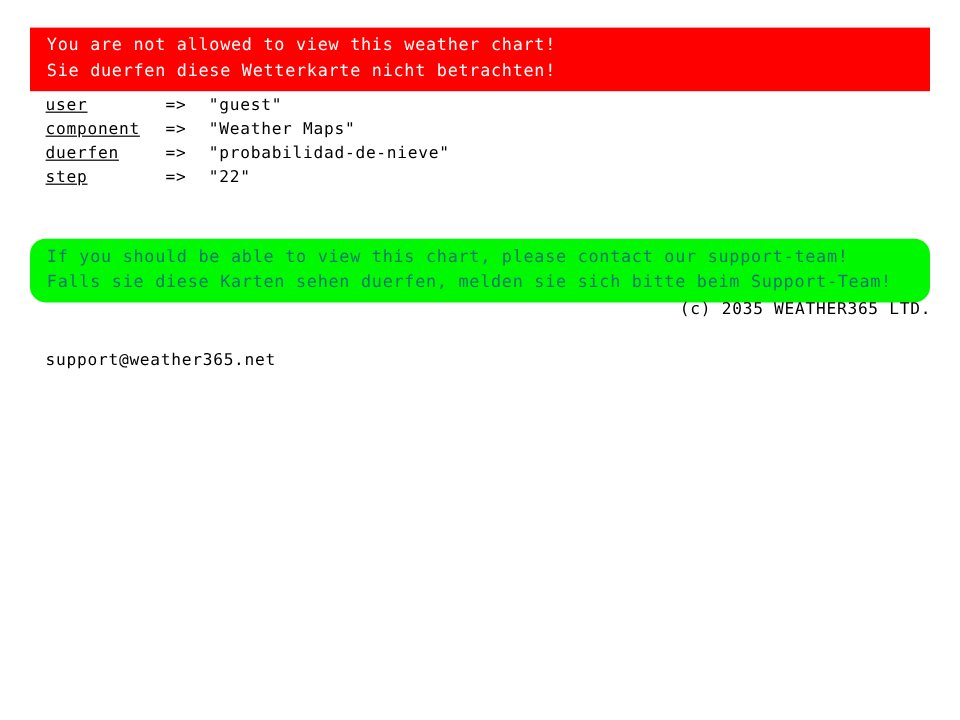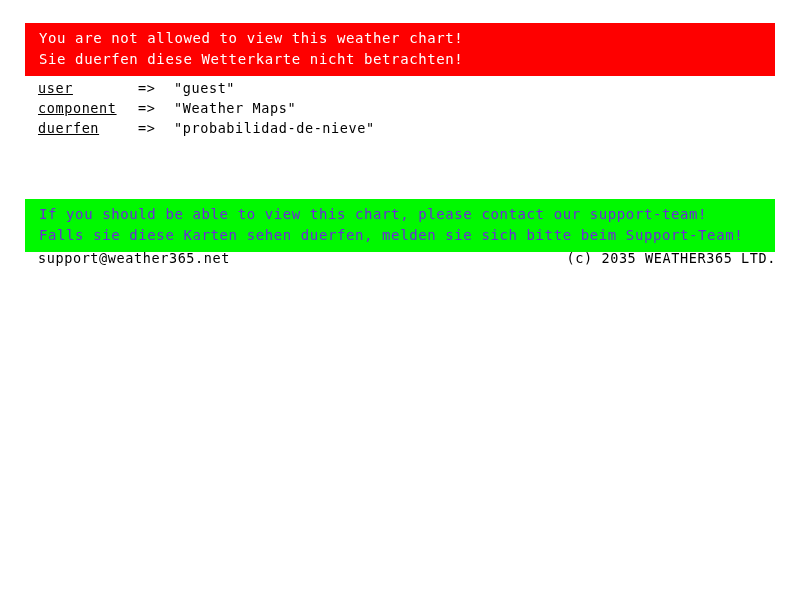--- a/index.html
+++ b/index.html
@@ -32,21 +32,22 @@
     white-space: nowrap;
   }
   .banner-error {
     top: 23px;
     background: #fe0000;
     color: #ffffff;
   }
   .banner-info {
     top: 199px;
     background: #00f900;
-    color: #6d28d9;
+    color: #0f766e;
+    border-radius: 13px;
   }
   .banner-line {
     display: block;
   }
   .details {
     position: absolute;
     left: 38px;
     top: 80px;
     border-collapse: collapse;
   }
@@ -69,20 +70,21 @@
     width: 738px;
     display: flex;
     justify-content: space-between;
     font-size: 13.5px;
     letter-spacing: 0.6px;
     white-space: nowrap;
   }
   .footer a {
     color: #000000;
     text-decoration: none;
+    margin-top: 42px;
   }
 </style>
 </head>
 <body>
 
 <div class="page">
 
   <div class="banner banner-error">
     <span class="banner-line">You are not allowed to view this weather chart!</span>
     <span class="banner-line">Sie duerfen diese Wetterkarte nicht betrachten!</span>
@@ -98,20 +100,25 @@
       <tr>
         <td class="col-key">component</td>
         <td class="col-arrow">=&gt;</td>
         <td class="col-val">"Weather Maps"</td>
       </tr>
       <tr>
         <td class="col-key">duerfen</td>
         <td class="col-arrow">=&gt;</td>
         <td class="col-val">"probabilidad-de-nieve"</td>
       </tr>
+      <tr>
+        <td class="col-key">step</td>
+        <td class="col-arrow">=&gt;</td>
+        <td class="col-val">"22"</td>
+      </tr>
     </tbody>
   </table>
 
   <div class="banner banner-info">
     <span class="banner-line">If you should be able to view this chart, please contact our support-team!</span>
     <span class="banner-line">Falls sie diese Karten sehen duerfen, melden sie sich bitte beim Support-Team!</span>
   </div>
 
   <div class="footer">
     <a href="#">support@weather365.net</a>

